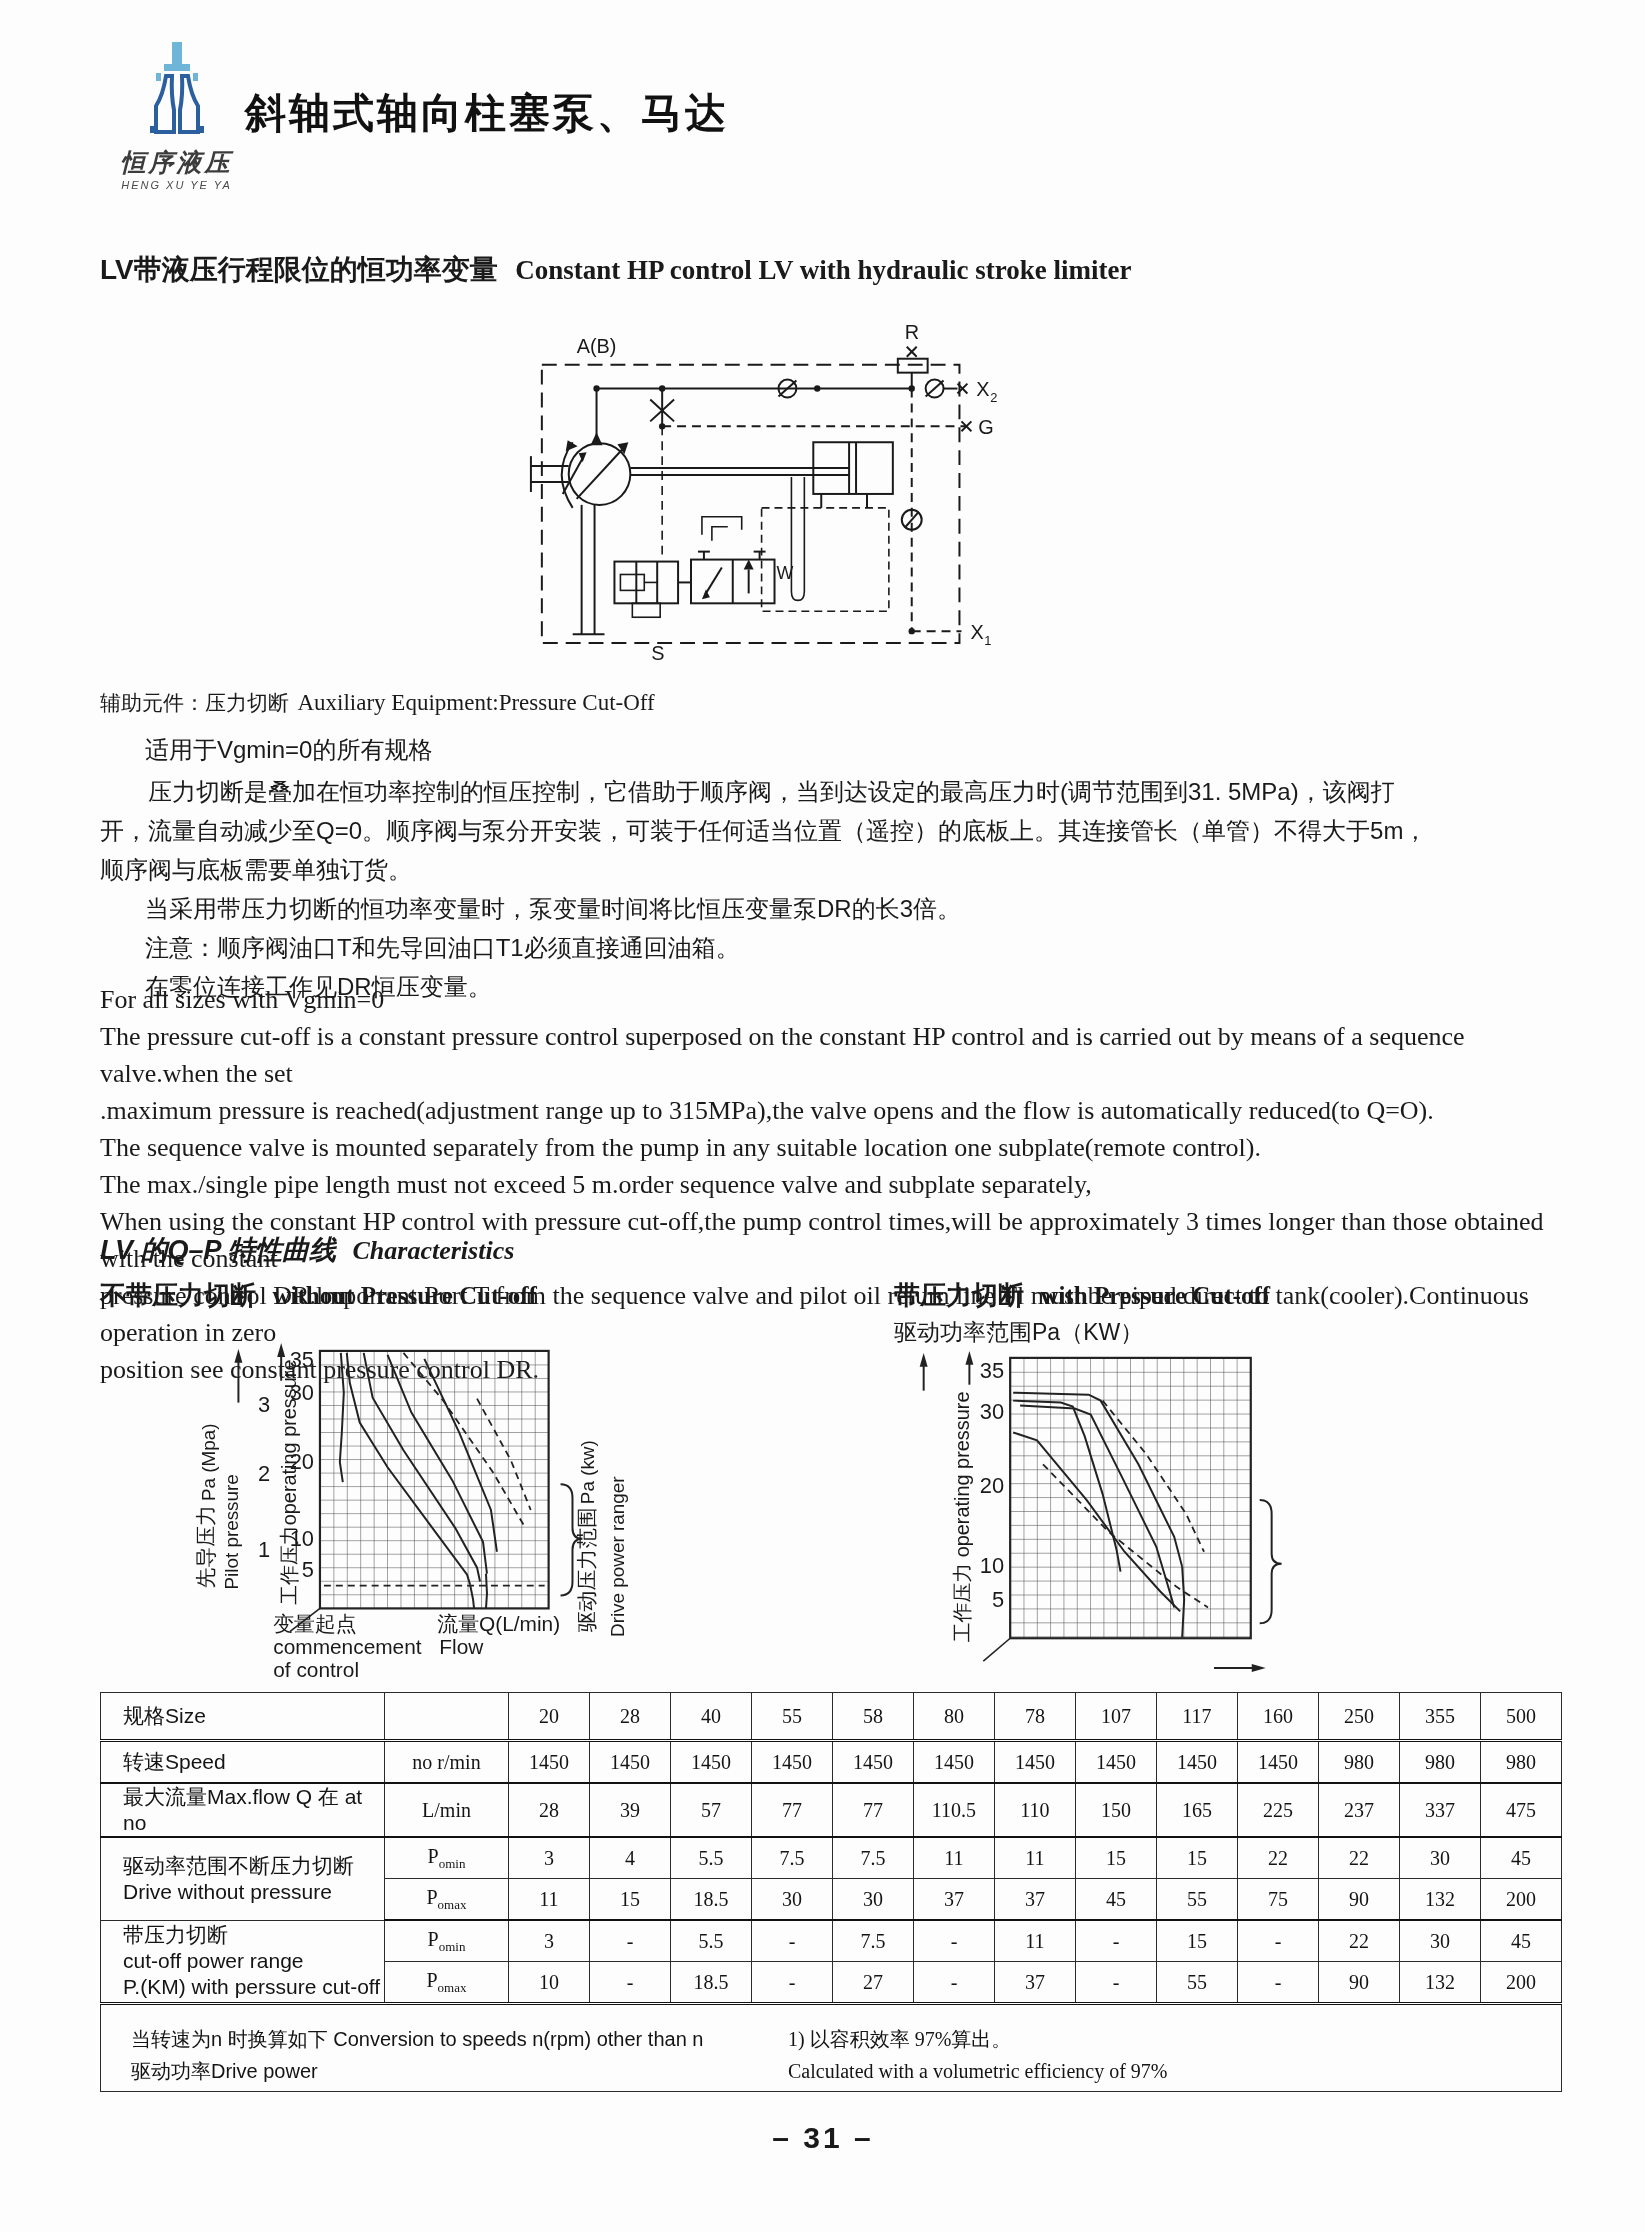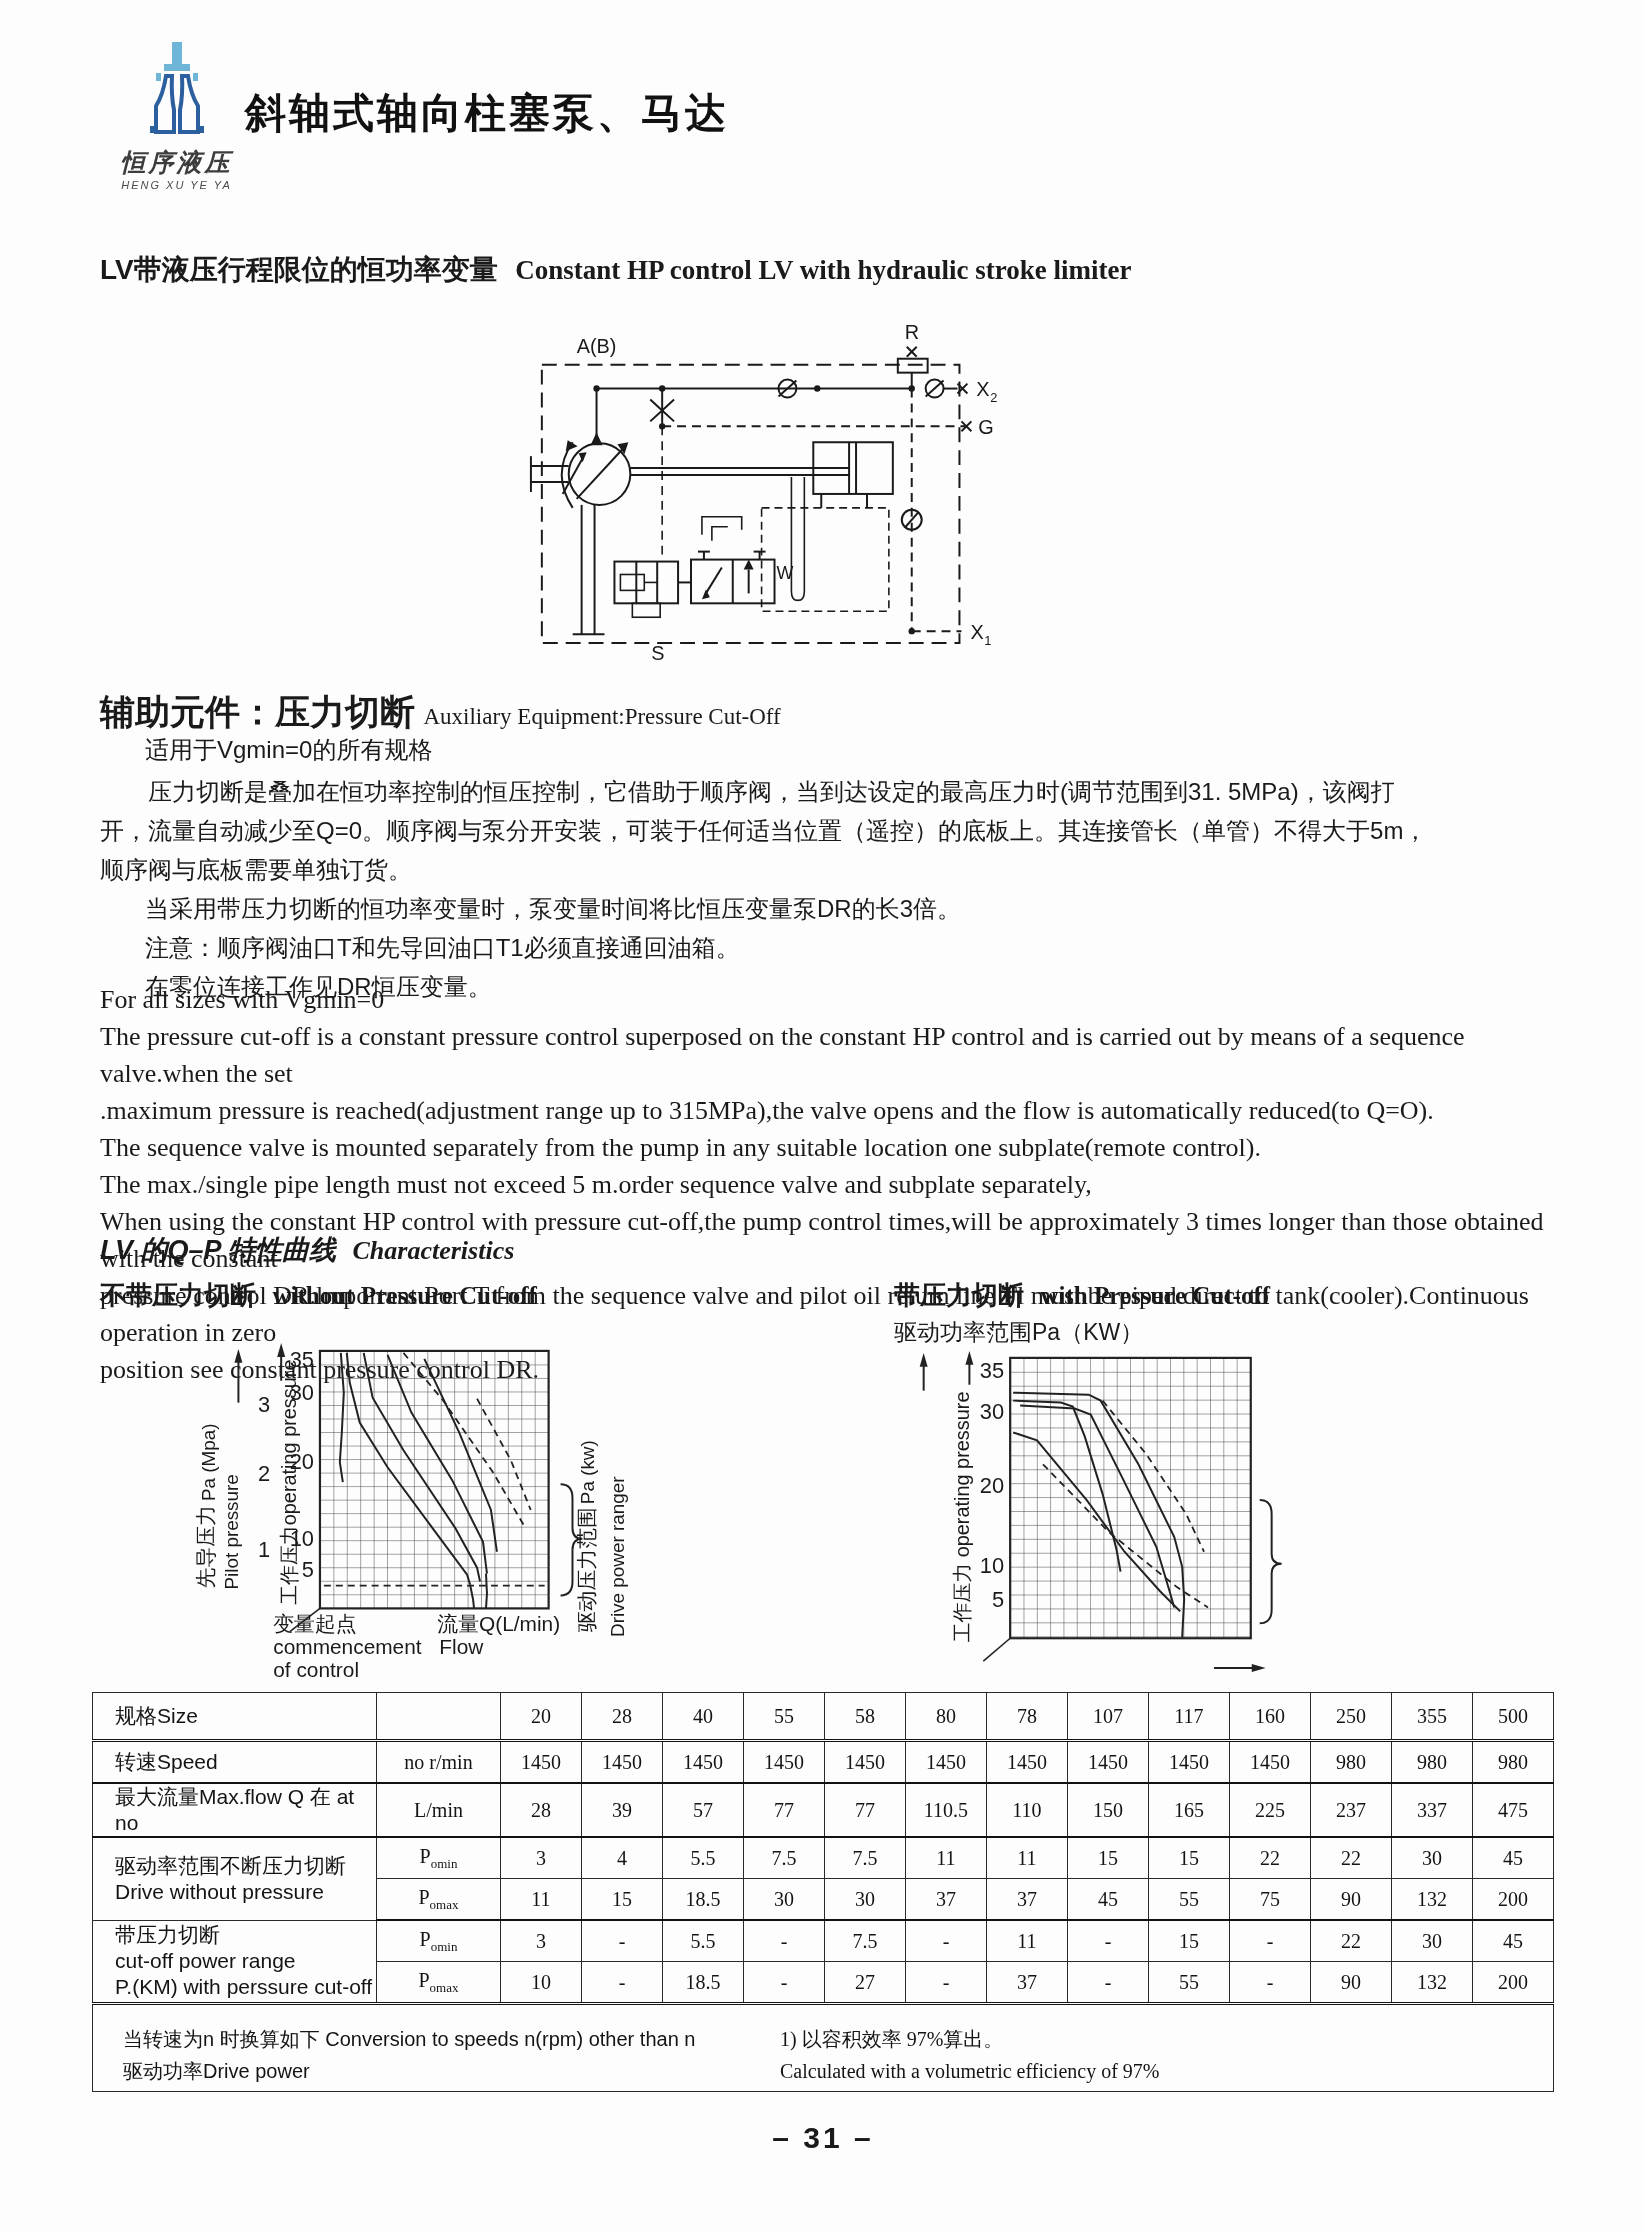--- a/index.html
+++ b/index.html
@@ -12,42 +12,42 @@
   .logo{left:107px;top:40px;width:139px;text-align:center;font-style:italic;}
   .logo-cn{font-size:25px;font-weight:bold;color:#3c3c3c;letter-spacing:3px;margin-top:2px;}
   .logo-en{font-size:11px;color:#4a4a4a;letter-spacing:2px;}
   .doc-title{left:245px;top:86px;font-size:41px;font-weight:bold;letter-spacing:3px;color:#111;}
   
   .sec-head{left:100px;top:251px;white-space:nowrap;}
   .sec-head .cn{font-size:28px;font-weight:bold;}
   .sec-head .en{font-family:"Liberation Serif",serif;font-size:27px;font-weight:bold;margin-left:13px;}
   
   .aux-head{left:100px;top:689px;white-space:nowrap;}
-  .aux-head .cn{font-size:35px;font-weight:bold;}
+  .aux-head .cn{font-size:21px;font-weight:normal;}
   .aux-head .en{font-family:"Liberation Serif",serif;font-size:23px;margin-left:4px;}
   .aux-scope{left:145px;top:734px;font-size:24px;}
   .cn-para{left:100px;top:772px;width:1471px;font-size:24px;line-height:39px;white-space:pre-line;text-indent:2em;}
   .cn-notes{left:145px;top:889px;font-size:24px;line-height:39px;white-space:pre-line;}
   .en-para{left:100px;top:981px;width:1473px;font-family:"Liberation Serif",serif;font-size:26px;line-height:37px;white-space:pre-line;}
   
   .char-head{left:100px;top:1232px;white-space:nowrap;font-style:italic;}
   .char-head .cn{font-size:27px;font-weight:bold;}
   .char-head .en{font-family:"Liberation Serif",serif;font-size:26px;font-weight:bold;margin-left:12px;}
   .sub-left{left:100px;top:1278px;white-space:nowrap;}
   .sub-right{left:894px;top:1278px;white-space:nowrap;}
   .sub-left .cn,.sub-right .cn{font-size:26px;font-weight:bold;text-align:center;}
   .sub-left .en,.sub-right .en{font-family:"Liberation Serif",serif;font-size:25px;font-weight:bold;margin-left:12px;}
   .sub-right2{left:894px;top:1317px;font-size:23px;}
   
   .diagram{left:517px;top:303px;}
   .chart-left{left:139px;top:1333px;}
   .chart-right{left:866px;top:1333px;}
   svg text{font-family:"Liberation Sans",sans-serif;fill:#1a1a1a;}
   
-  .spec-table{left:92px;top:1692px;border-radius:22px;}
+  .spec-table{left:100px;top:1692px;border-radius:22px;}
   table{border-collapse:collapse;table-layout:fixed;width:1458px;font-size:20px;color:#141414;}
   td{border:1px solid #2a2a2a;text-align:center;padding:0;height:40px;overflow:hidden;}
   tr.hdr td{height:46px;border-bottom:3px double #111;}
   tr.sep td{border-bottom:2.5px solid #111;}
   td.lab{text-align:left;padding-left:22px;font-size:21px;white-space:pre-line;line-height:26px;}
   td.unit{font-family:"Liberation Serif",serif;font-size:20px;}
   td.num{font-family:"Liberation Serif",serif;}
   td.unit sub{font-size:13px;}
   td.foot{border-top:3px double #111;height:86px;}
   .foot-wrap{display:flex;align-items:flex-start;text-align:left;padding:14px 0 0 30px;}

